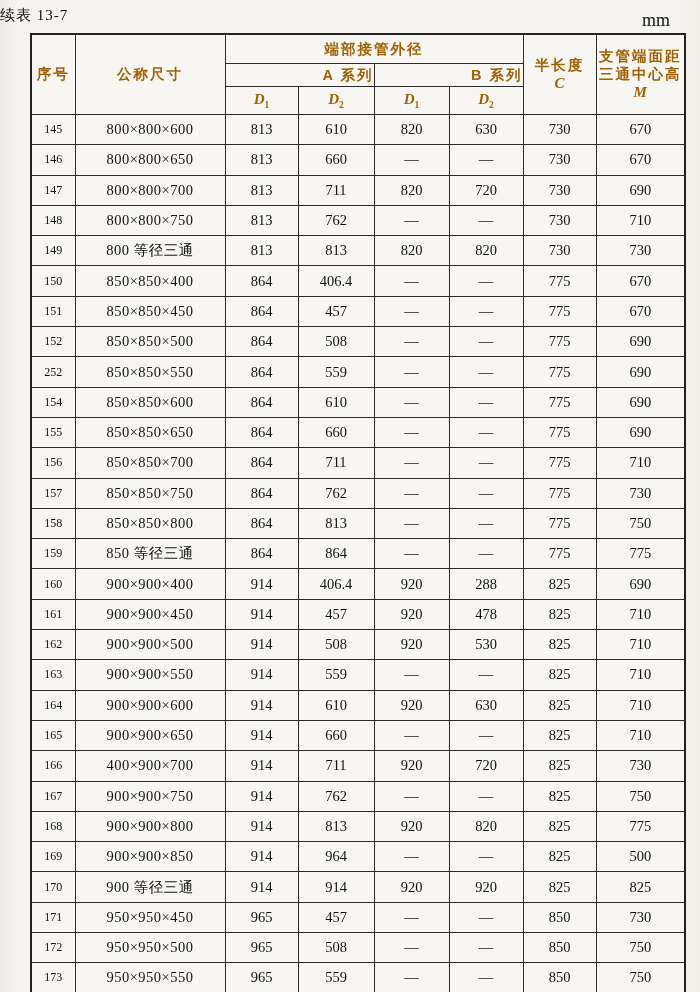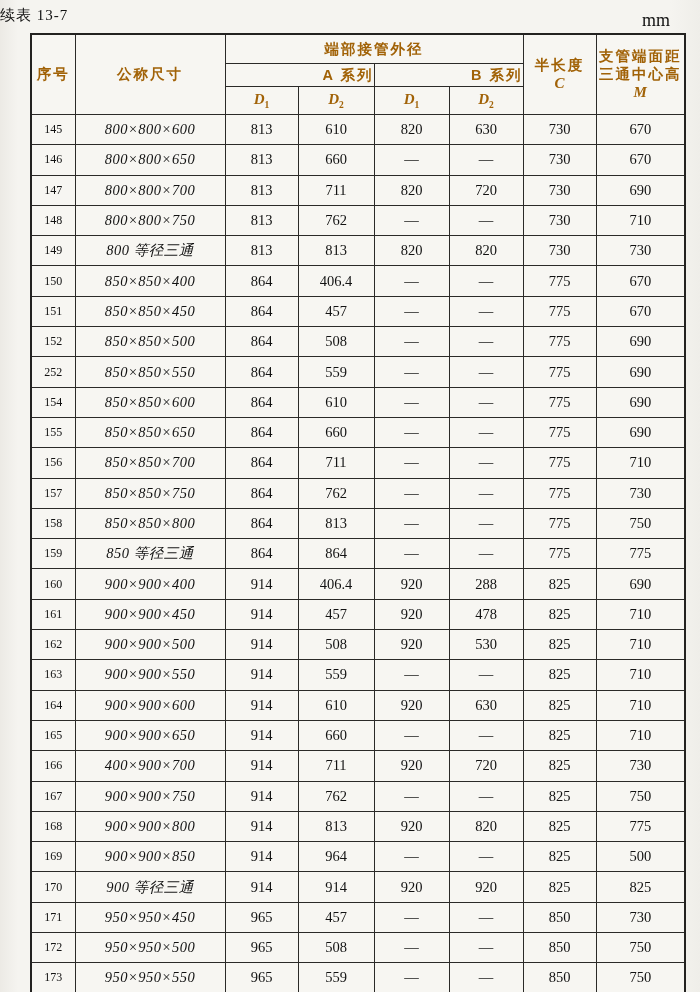--- a/index.html
+++ b/index.html
@@ -56,21 +56,21 @@
     font-family:"Liberation Serif", serif;
     font-style:normal;font-weight:600;
     font-size:9.5px;vertical-align:sub;letter-spacing:0;
   }
   tbody td{
     height:29.31px;
     font-size:14.5px;color:#121212;
     font-family:"Liberation Serif", serif;
   }
   tbody td.c-no{font-size:12px;}
-  tbody td.c-size{letter-spacing:0.5px;font-style:italic;}
+  tbody td.c-size{letter-spacing:0.5px;}
   col.w-no{width:44px;}
   col.w-size{width:150px;}
   col.w-ad1{width:73px;}
   col.w-ad2{width:76px;}
   col.w-bd1{width:75px;}
   col.w-bd2{width:74px;}
   col.w-c{width:73px;}
   col.w-m{width:89px;}
 </style>
 </head>

